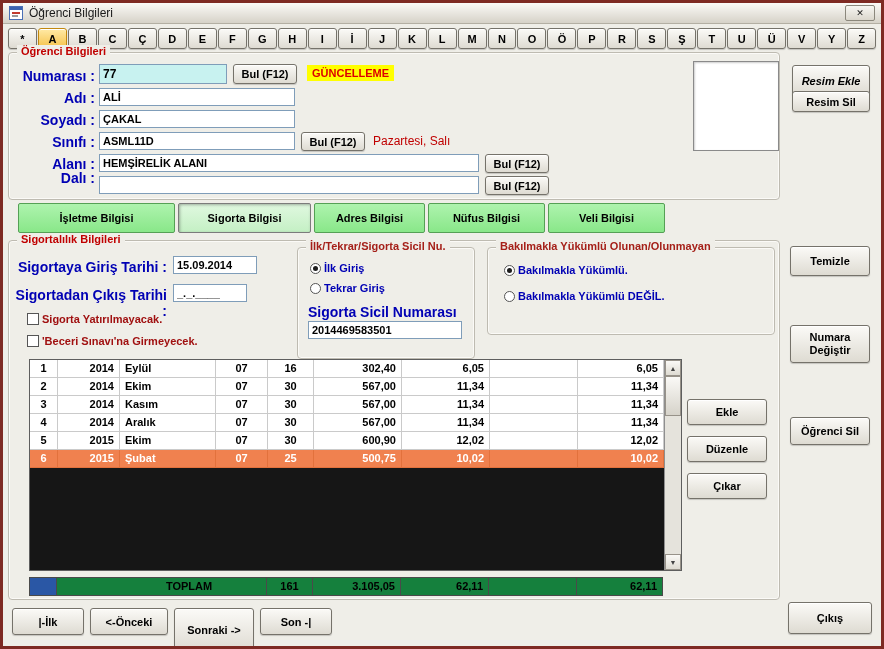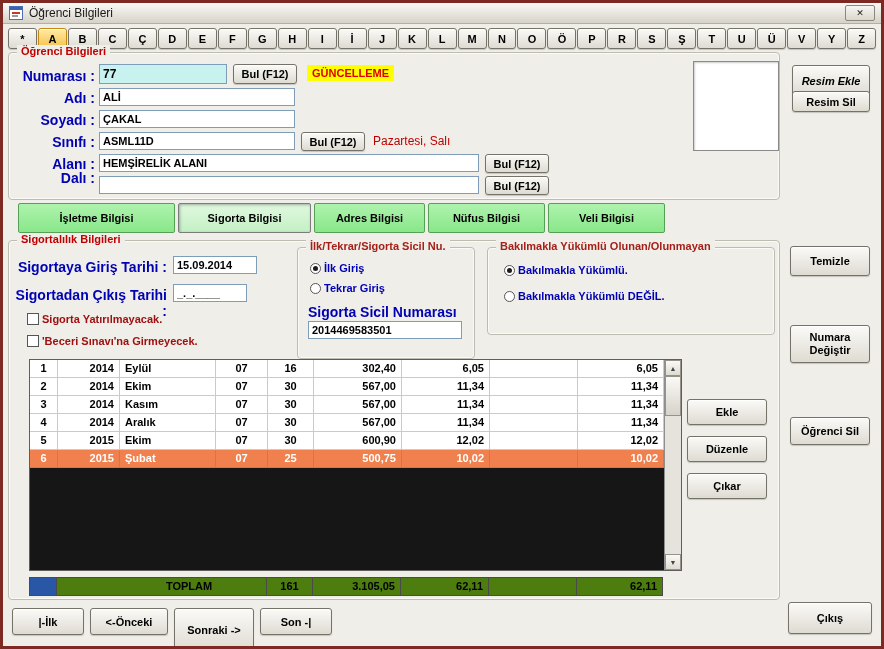--- a/index.html
+++ b/index.html
@@ -74,21 +74,21 @@
 
   .vscroll { width:17px; background:#E5E3DC; border-left:1px solid #8f8f8f; display:flex; flex-direction:column; }
   .sb-btn { height:16px; display:flex; align-items:center; justify-content:center; font-size:7px; color:#444;
     background:linear-gradient(#FAF9F6,#DEDBD2); border:1px solid #979289; cursor:pointer; }
   .sb-track { flex:1; position:relative; }
   .sb-thumb { position:absolute; top:0; left:0; right:0; height:40px;
     background:linear-gradient(#FAF9F6,#D6D3CA); border:1px solid #979289; cursor:grab; }
 
   
   .total-row { position:absolute; left:20px; top:336px; height:19px; display:flex; }
-  .tcell { background:#4d7c0f; border:1px solid #4a4a4a; border-left:none; font-size:11px; font-weight:bold;
+  .tcell { background:#15803d; border:1px solid #4a4a4a; border-left:none; font-size:11px; font-weight:bold;
     line-height:17px; padding:0 5px; flex:none; white-space:nowrap; }
   .tcell.first { border-left:1px solid #4a4a4a; background:var(--header-blue,#2A57A5); }
 </style>
 </head>
 <body>
 
 <div class="win">
   <div class="win-border"></div>
 
   <div class="titlebar">

